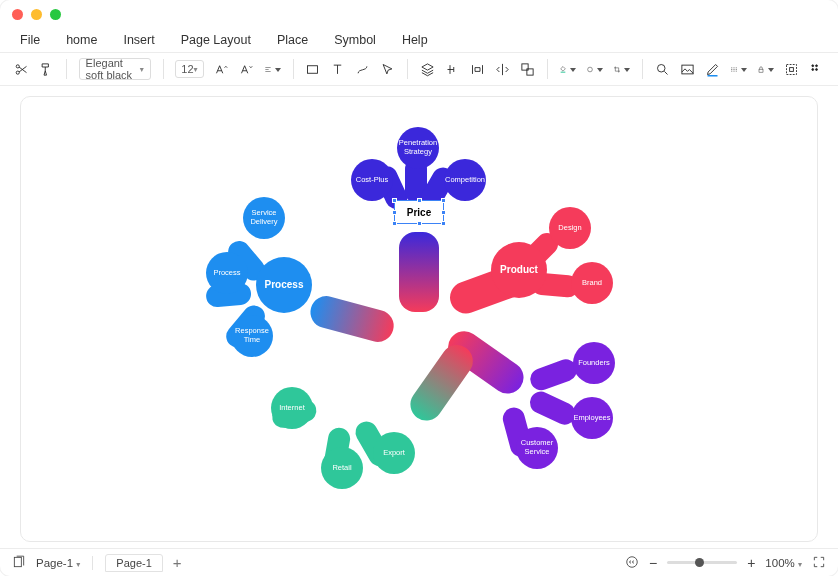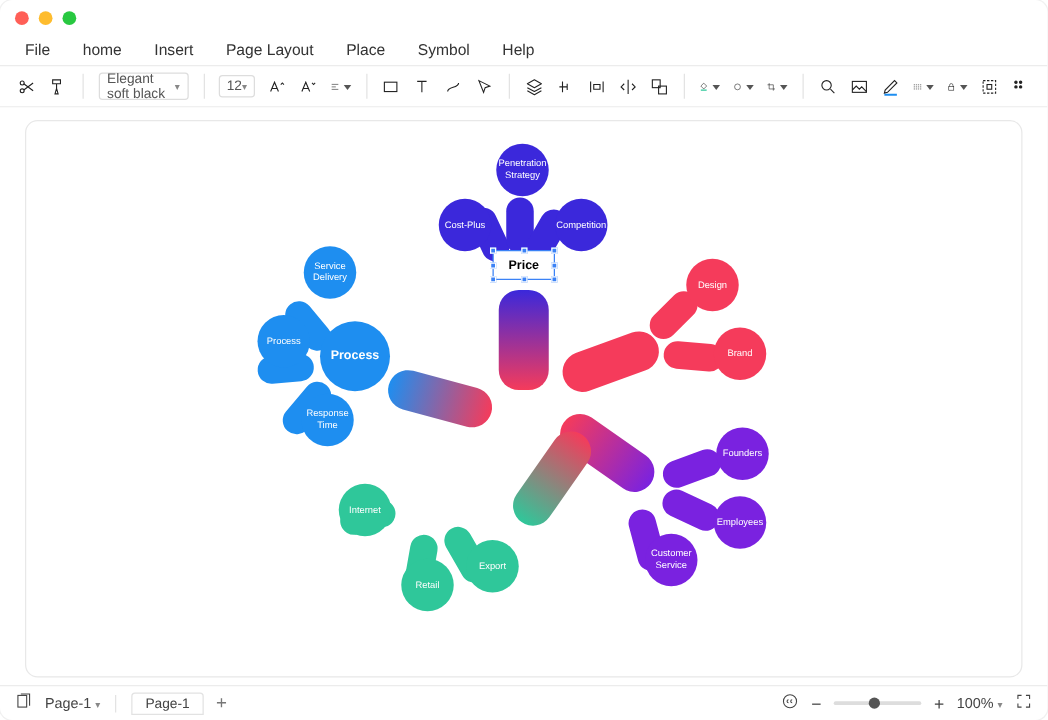--- a/index.html
+++ b/index.html
@@ -220,52 +220,53 @@
     <div class="conn" style="left:510px;top:290px;width:48px;height:22px;background:#7a22e0;transform:rotate(25deg);"></div>
     <div class="conn" style="left:490px;top:300px;width:50px;height:22px;background:#7a22e0;transform:rotate(75deg);"></div>
     <div class="conn" style="left:295px;top:300px;width:45px;height:22px;background:#2fc79a;transform:rotate(165deg);"></div>
     <div class="conn" style="left:320px;top:320px;width:48px;height:22px;background:#2fc79a;transform:rotate(100deg);"></div>
     <div class="conn" style="left:340px;top:315px;width:48px;height:22px;background:#2fc79a;transform:rotate(60deg);"></div>
     <div class="conn" style="left:240px;top:170px;width:45px;height:22px;background:#1e8ef0;transform:rotate(-130deg);"></div>
     <div class="conn" style="left:230px;top:185px;width:45px;height:22px;background:#1e8ef0;transform:rotate(175deg);"></div>
     <div class="conn" style="left:240px;top:200px;width:48px;height:22px;background:#1e8ef0;transform:rotate(130deg);"></div>
 
 
+    <div class="node branch" style="left:470px;top:145px;background:#f53b5b;">Product</div>
     <div class="node branch" style="left:235px;top:160px;background:#1e8ef0;">Process</div>
 
     <div class="selbox" style="left:373px;top:103px;width:50px;height:24px;">
       <span>Price</span>
       <div class="selhandle" style="left:-3px;top:-3px;"></div>
         <div class="selhandle" style="right:-3px;top:-3px;"></div>
       <div class="selhandle" style="left:-3px;bottom:-3px;"></div>
         <div class="selhandle" style="right:-3px;bottom:-3px;"></div>
       <div class="selhandle" style="left:50%;top:-3px;margin-left:-2px;"></div>
         <div class="selhandle" style="left:50%;bottom:-3px;margin-left:-2px;"></div>
       <div class="selhandle" style="top:50%;left:-3px;margin-top:-2px;"></div>
         <div class="selhandle" style="top:50%;right:-3px;margin-top:-2px;"></div>
     </div>
 
-    <div class="node leaf" style="left:376px;top:18px;background:#3b28db;">Penetration Strategy</div>
+    <div class="node leaf" style="left:376px;top:30px;background:#3b28db;">Penetration Strategy</div>
     <div class="node leaf" style="left:330px;top:62px;background:#3b28db;">Cost-Plus</div>
     <div class="node leaf" style="left:423px;top:62px;background:#3b28db;">Competition</div>
 
     <div class="node leaf" style="left:528px;top:110px;background:#f53b5b;">Design</div>
     <div class="node leaf" style="left:550px;top:165px;background:#f53b5b;">Brand</div>
 
     <div class="node leaf" style="left:552px;top:245px;background:#7a22e0;">Founders</div>
     <div class="node leaf" style="left:550px;top:300px;background:#7a22e0;">Employees</div>
     <div class="node leaf" style="left:495px;top:330px;background:#7a22e0;">Customer Service</div>
 
     <div class="node leaf" style="left:250px;top:290px;background:#2fc79a;">Internet</div>
     <div class="node leaf" style="left:300px;top:350px;background:#2fc79a;">Retail</div>
     <div class="node leaf" style="left:352px;top:335px;background:#2fc79a;">Export</div>
 
     <div class="node leaf" style="left:222px;top:100px;background:#1e8ef0;">Service Delivery</div>
     <div class="node leaf" style="left:185px;top:155px;background:#1e8ef0;">Process</div>
-    <div class="node leaf" style="left:220px;top:218px;background:#1e8ef0;">Response Time</div>
+    <div class="node leaf" style="left:210px;top:218px;background:#1e8ef0;">Response Time</div>
   </div>
 </div>
 
 <div class="statusbar">
   <div class="status-left">
     <div class="sicon"><svg viewBox="0 0 24 24">
           <rect x="4" y="4" width="12" height="16"></rect>
           <path d="M8 2h12v16"></path>
         </svg></div>
     <span><span>Page-1</span> <span class="caret">▾</span></span>

